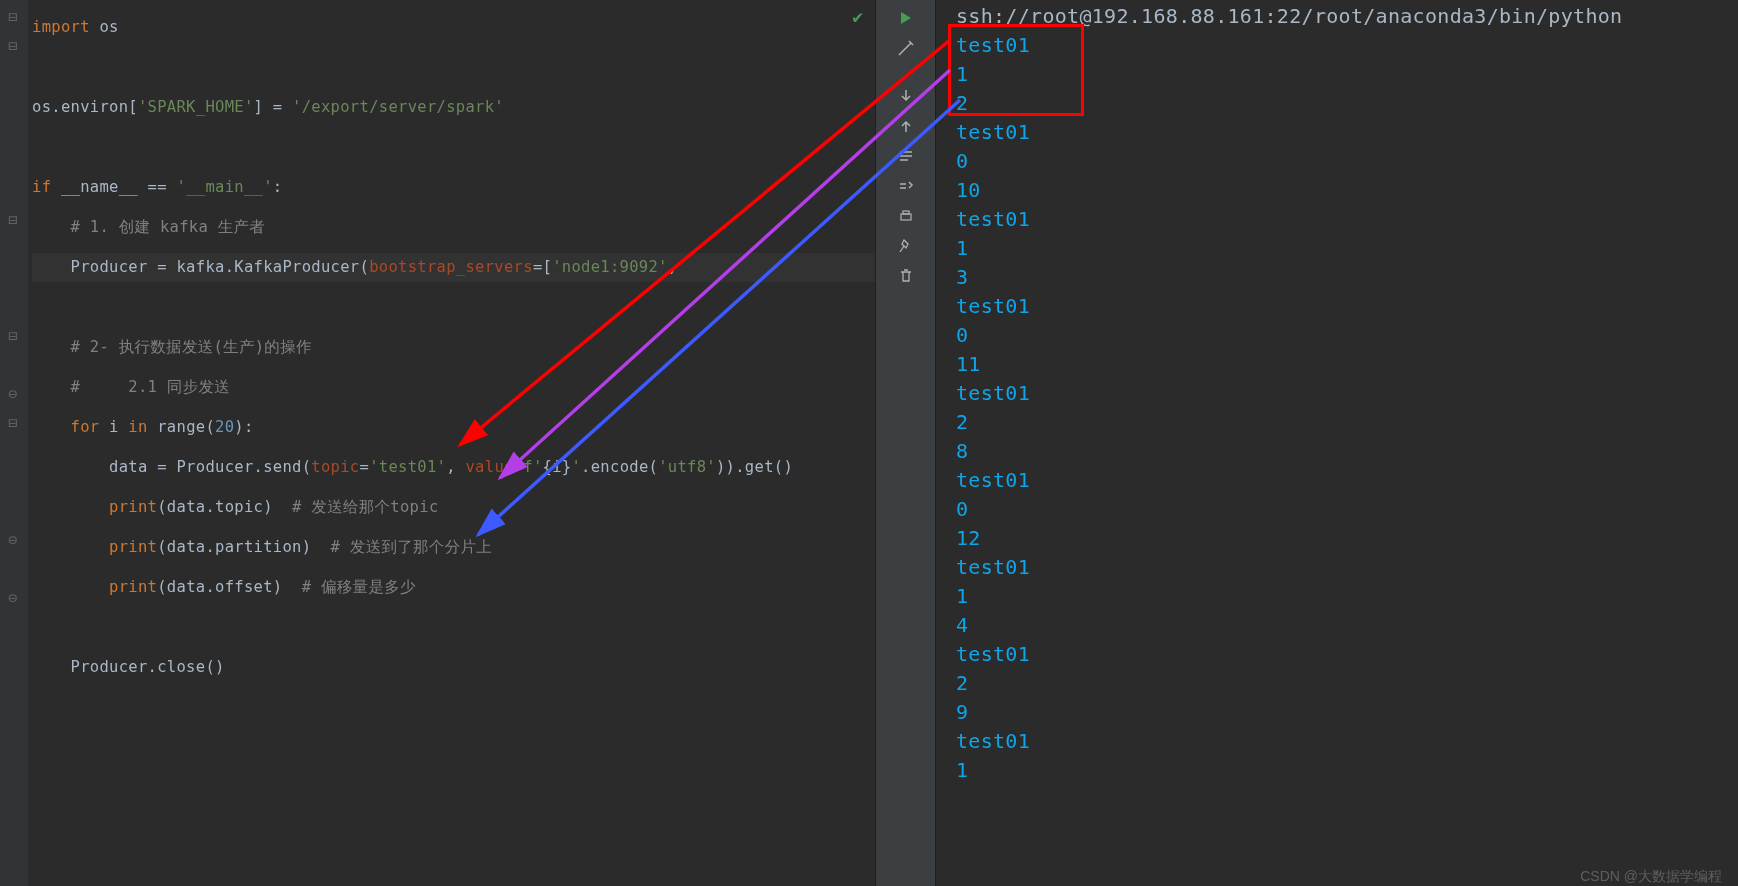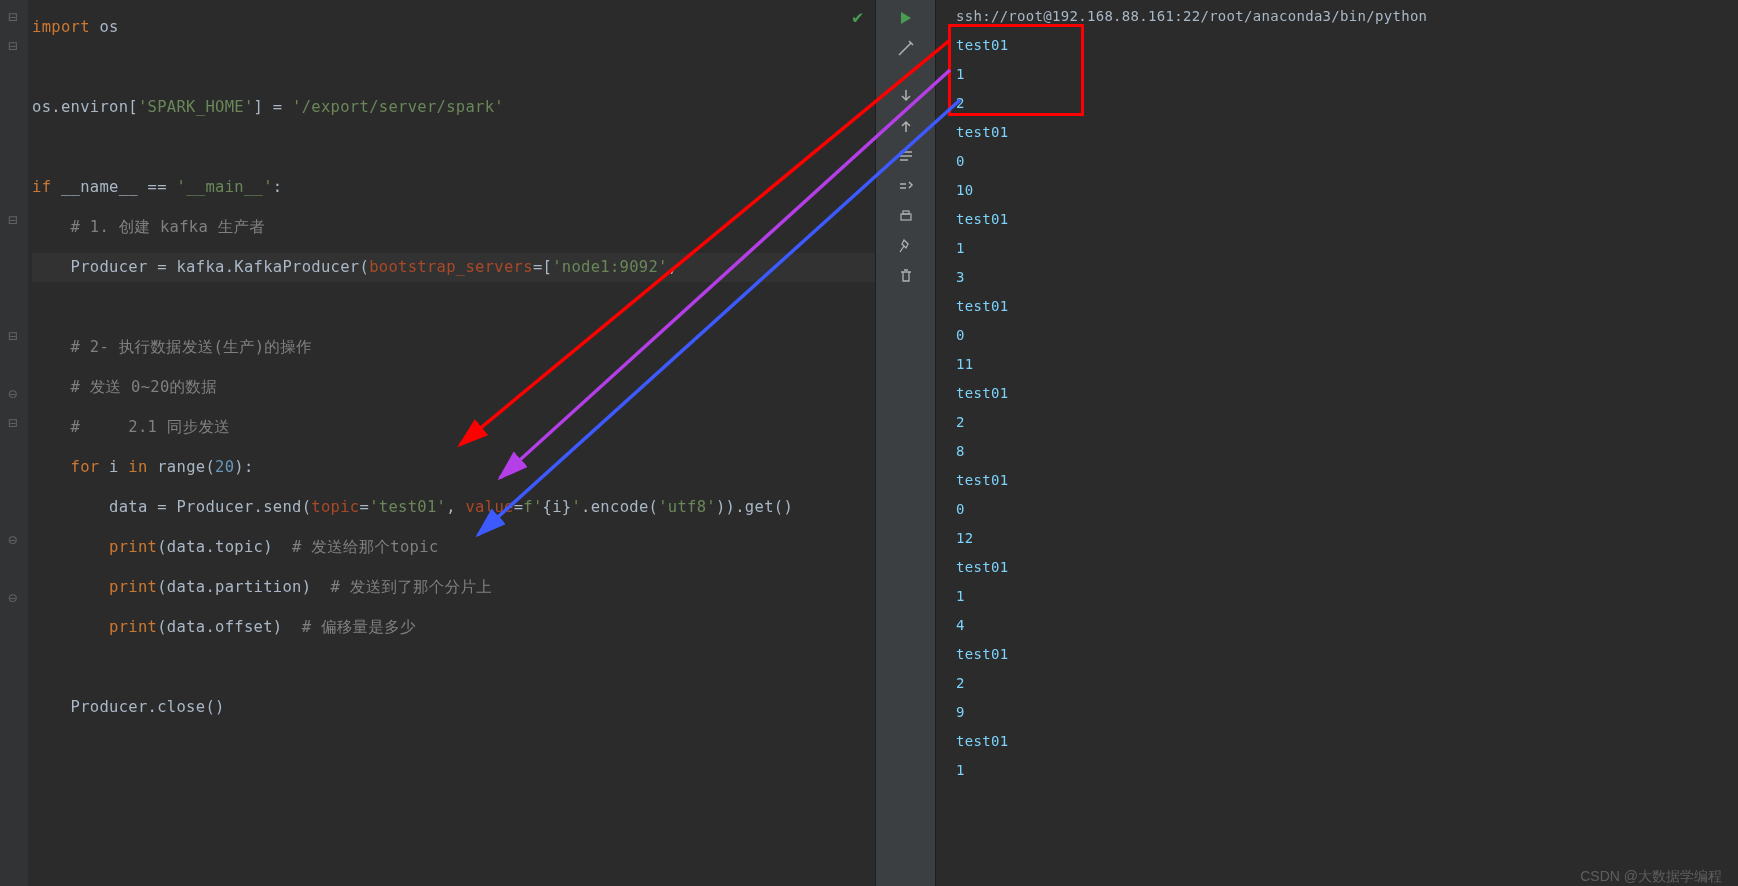--- a/index.html
+++ b/index.html
@@ -76,25 +76,25 @@
   color: #afb1b3;
   margin-bottom: 2px;
   cursor: pointer;
 }
 .toolbar-btn.play { color: #499c54; }
 .output-pane {
   flex: 1;
   background: #2b2b2b;
   padding: 2px 0 0 20px;
   line-height: 29px;
-  font-size: 14px;
+  font-size: 20px;
   letter-spacing: 0.3px;
   position: relative;
 }
-.output-line { white-space: pre; color: #7dd3fc; height: 29px; }
+.output-line { white-space: pre; color: #0ea5e9; height: 29px; }
 .output-line.path { color: #a9b7c6; }
 .highlight-box {
   position: absolute;
   border: 3px solid #ff0000;
   left: 948px;
   top: 24px;
   width: 136px;
   height: 92px;
   pointer-events: none;
 }
@@ -131,21 +131,20 @@
   <div class="code-area">
     <div class="code-line"><span class="kw">import</span><span class="ident"> os</span></div>
     <div class="code-line"></div>
     <div class="code-line"><span>os.environ[</span><span class="str">'SPARK_HOME'</span><span>] = </span><span class="str">'/export/server/spark'</span></div>
     <div class="code-line"></div>
     <div class="code-line"><span class="kw">if </span><span>__name__ == </span><span class="str">'__main__'</span><span>:</span></div>
     <div class="code-line"><span>    </span><span class="com"># 1. 创建 kafka 生产者</span></div>
     <div class="code-line highlight-line"><span>    </span><span>Producer = kafka.KafkaProducer(</span><span class="param">bootstrap_servers</span><span>=[</span><span class="str">'node1:9092'</span><span>,</span></div>
     <div class="code-line"></div>
     <div class="code-line"><span>    </span><span class="com"># 2- 执行数据发送(生产)的操作</span></div>
-    <div class="code-line"><span>    </span><span class="com"># 发送 0~20的数据</span></div>
     <div class="code-line"><span>    </span><span class="com">#     2.1 同步发送</span></div>
     <div class="code-line"><span>    </span><span class="kw">for </span><span>i </span><span class="kw">in </span><span>range(</span><span class="num">20</span><span>):</span></div>
     <div class="code-line"><span>        </span><span>data = Producer.send(</span><span class="param">topic</span><span>=</span><span class="str">'test01'</span><span>, </span><span class="param">value</span><span>=</span><span class="str">f'</span><span>{i}</span><span class="str">'</span><span>.encode(</span><span class="str">'utf8'</span><span>)).get()</span></div>
     <div class="code-line"><span>        </span><span class="kw">print</span><span>(data.topic)  </span><span class="com"># 发送给那个topic</span></div>
     <div class="code-line"><span>        </span><span class="kw">print</span><span>(data.partition)  </span><span class="com"># 发送到了那个分片上</span></div>
     <div class="code-line"><span>        </span><span class="kw">print</span><span>(data.offset)  </span><span class="com"># 偏移量是多少</span></div>
     <div class="code-line"></div>
     <div class="code-line"><span>    </span><span>Producer.close()</span></div>
   </div>
 </div>

